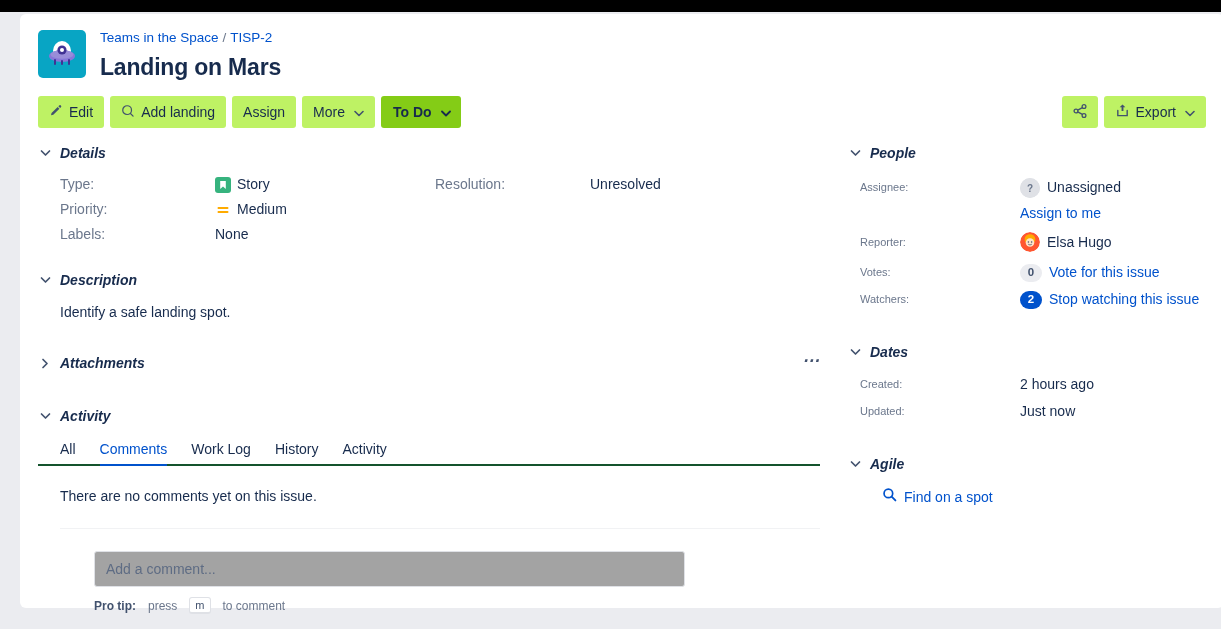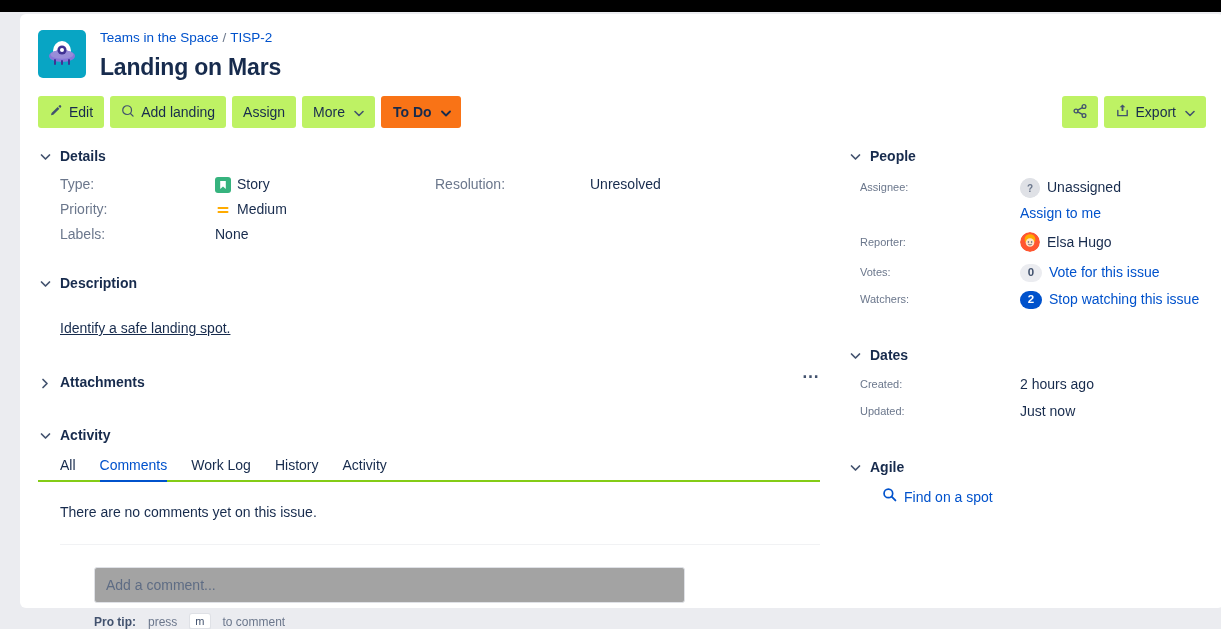--- a/index.html
+++ b/index.html
@@ -45,35 +45,35 @@
     display: flex; align-items: center; height: 32px;
   }
   .btn {
     height: 32px; border: none; border-radius: 3px;
     background: #bef264; color: #172B4D;
     font-family: "Liberation Sans", sans-serif;
     font-size: 14px; padding: 0 11px; cursor: pointer;
     display: inline-flex; align-items: center; gap: 6px;
     margin-right: 6px; white-space: nowrap;
   }
-  .btn.status { background: #f97316; font-weight: bold; padding: 0 10px 0 12px; }
+  .btn.status { background: #84cc16; font-weight: bold; padding: 0 10px 0 12px; }
   .btn.icon-only { padding: 0 10px; }
   .toolbar-right { margin-left: auto; display: flex; align-items: center; }
   .toolbar-right .btn { margin-right: 0; margin-left: 6px; }
   .chev-sm { display: inline-block; margin-left: 3px; }
 
   
   .body-cols { display: flex; padding: 0 18px; margin-top: 14px; }
   .col-main { width: 782px; flex: 0 0 782px; }
   .col-side { flex: 1; padding-left: 28px; }
 
   .section-head {
-    display: flex; align-items: flex-end;
+    display: flex; align-items: center;
     font-size: 14px; font-weight: bold; color: #172B4D;
-    height: 22px; position: relative;
+    height: 22px; position: relative; font-style: italic;
   }
   .twisty {
     width: 14px; height: 14px; margin-right: 8px;
     display: inline-flex; align-items: center; justify-content: center;
     color: #42526E; cursor: pointer; flex: 0 0 14px;
   }
   .dots-menu {
     position: absolute; right: 0; top: 2px;
     color: #42526E; font-size: 17px; letter-spacing: 1px;
     cursor: pointer; line-height: 14px;
@@ -97,28 +97,28 @@
     width: 16px; height: 16px; border-radius: 3px; background: #36B37E;
     display: inline-flex; align-items: center; justify-content: center;
     flex: 0 0 16px;
   }
   .ico-priority { width: 16px; height: 16px; flex: 0 0 16px;
     display: inline-flex; align-items: center; justify-content: center; }
 
   .section-block { margin-top: 22px; }
   .desc-text {
     font-size: 14px; color: #172B4D; padding-left: 22px;
-    margin-top: 27px; line-height: 20px; text-decoration: underline;
+    margin-top: 11px; line-height: 20px;
   }
 
   
   .tabs {
     display: flex; align-items: center; gap: 24px;
     padding-left: 22px; margin-top: 12px;
-    border-bottom: 2px solid #84cc16;
+    border-bottom: 2px solid #14532d;
   }
   .tab {
     font-size: 14px; color: #172B4D; padding-bottom: 7px;
     cursor: pointer; position: relative; top: 2px;
     border-bottom: 2px solid transparent;
   }
   .tab.active { color: #0052CC; font-weight: normal; border-bottom-color: #0052CC; }
   .no-comments {
     font-size: 14px; color: #172B4D; padding-left: 22px; margin-top: 22px;
   }

